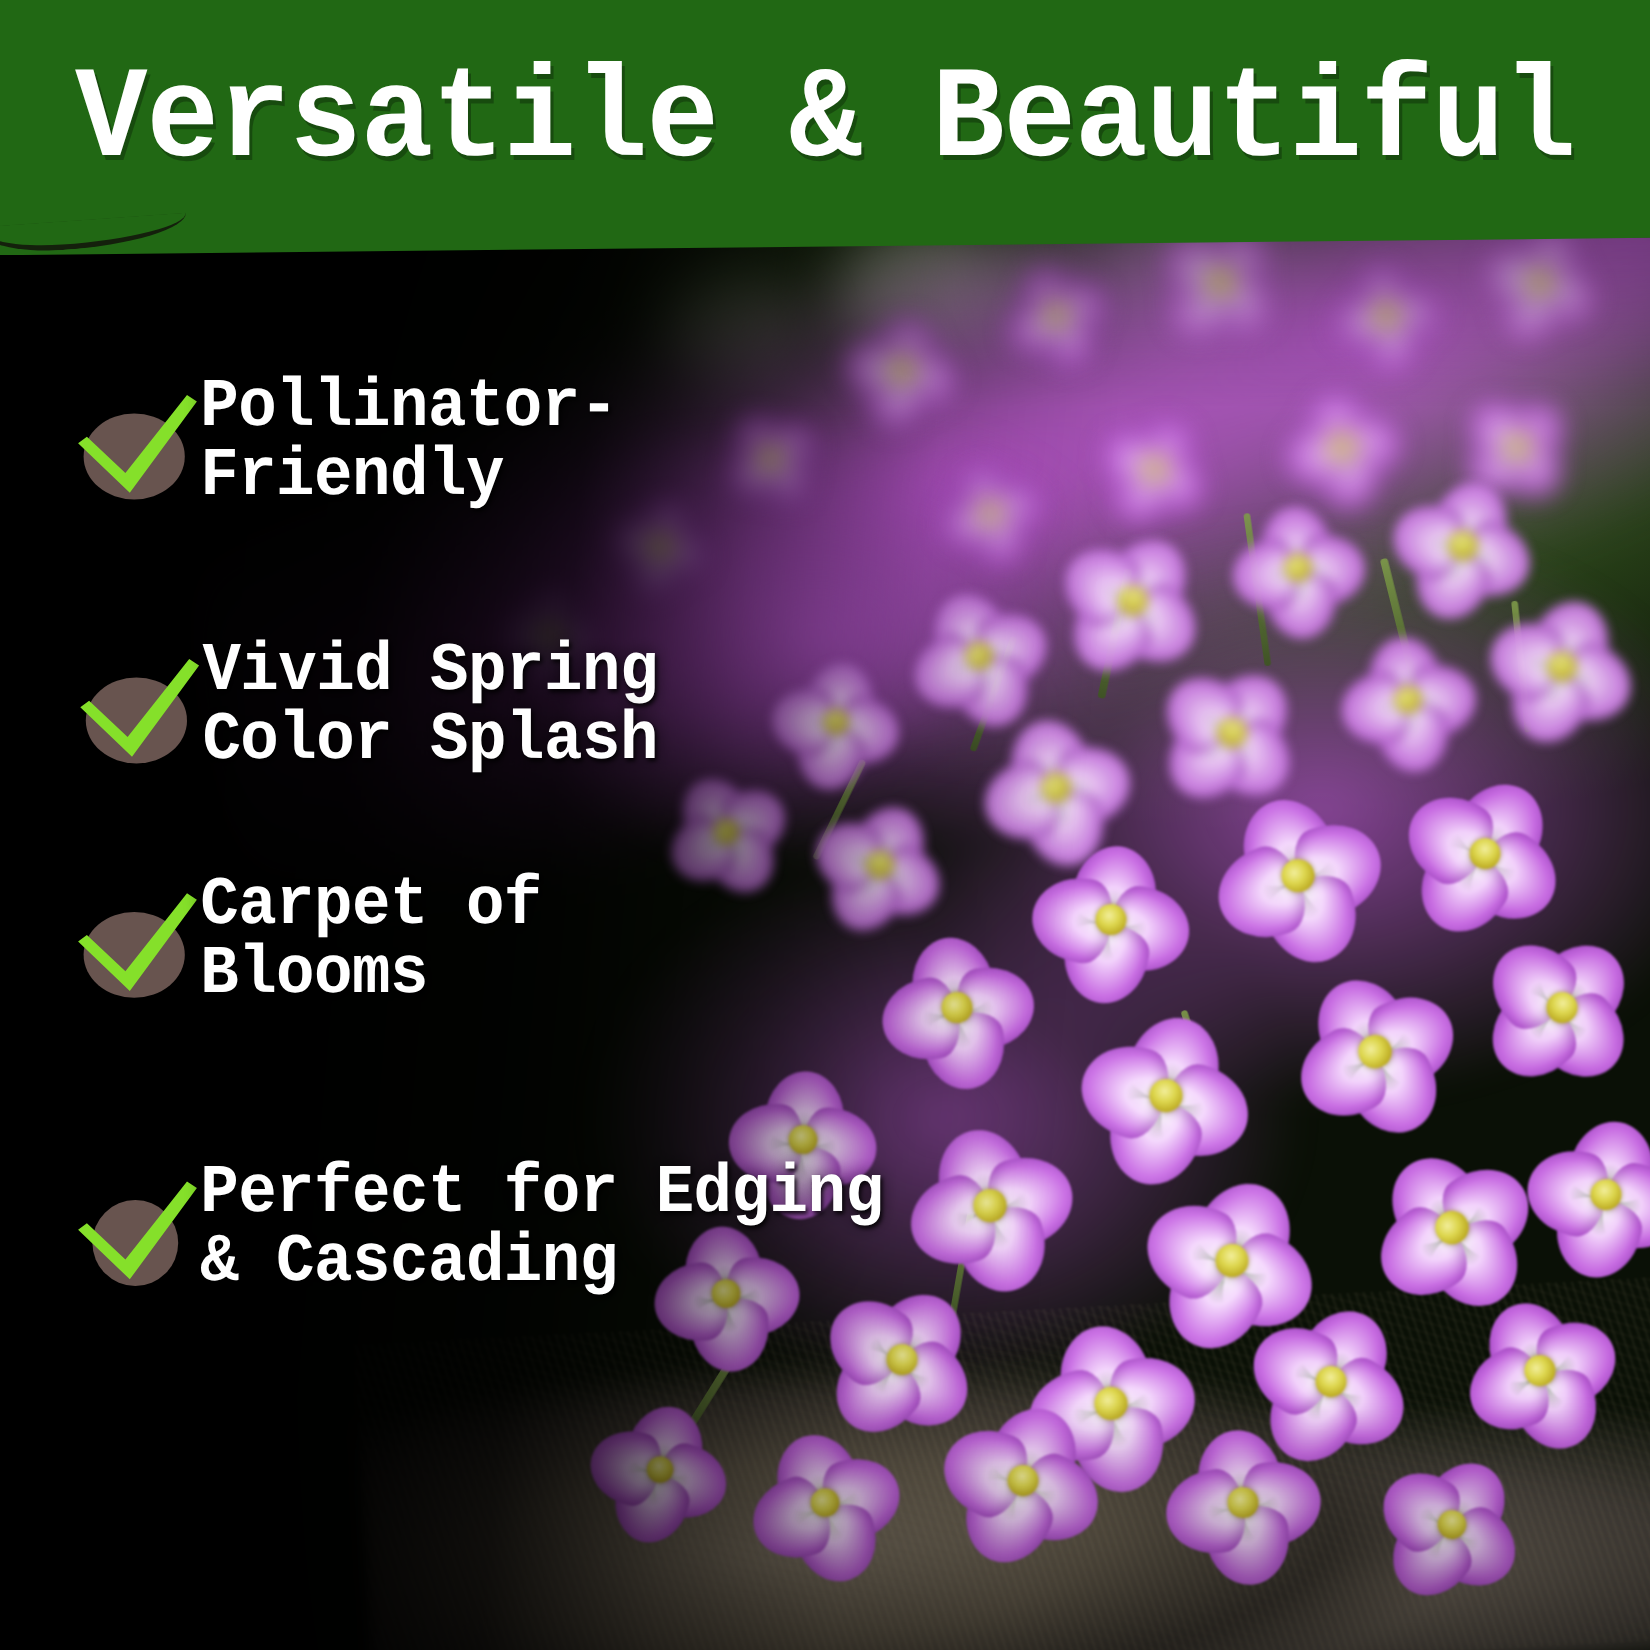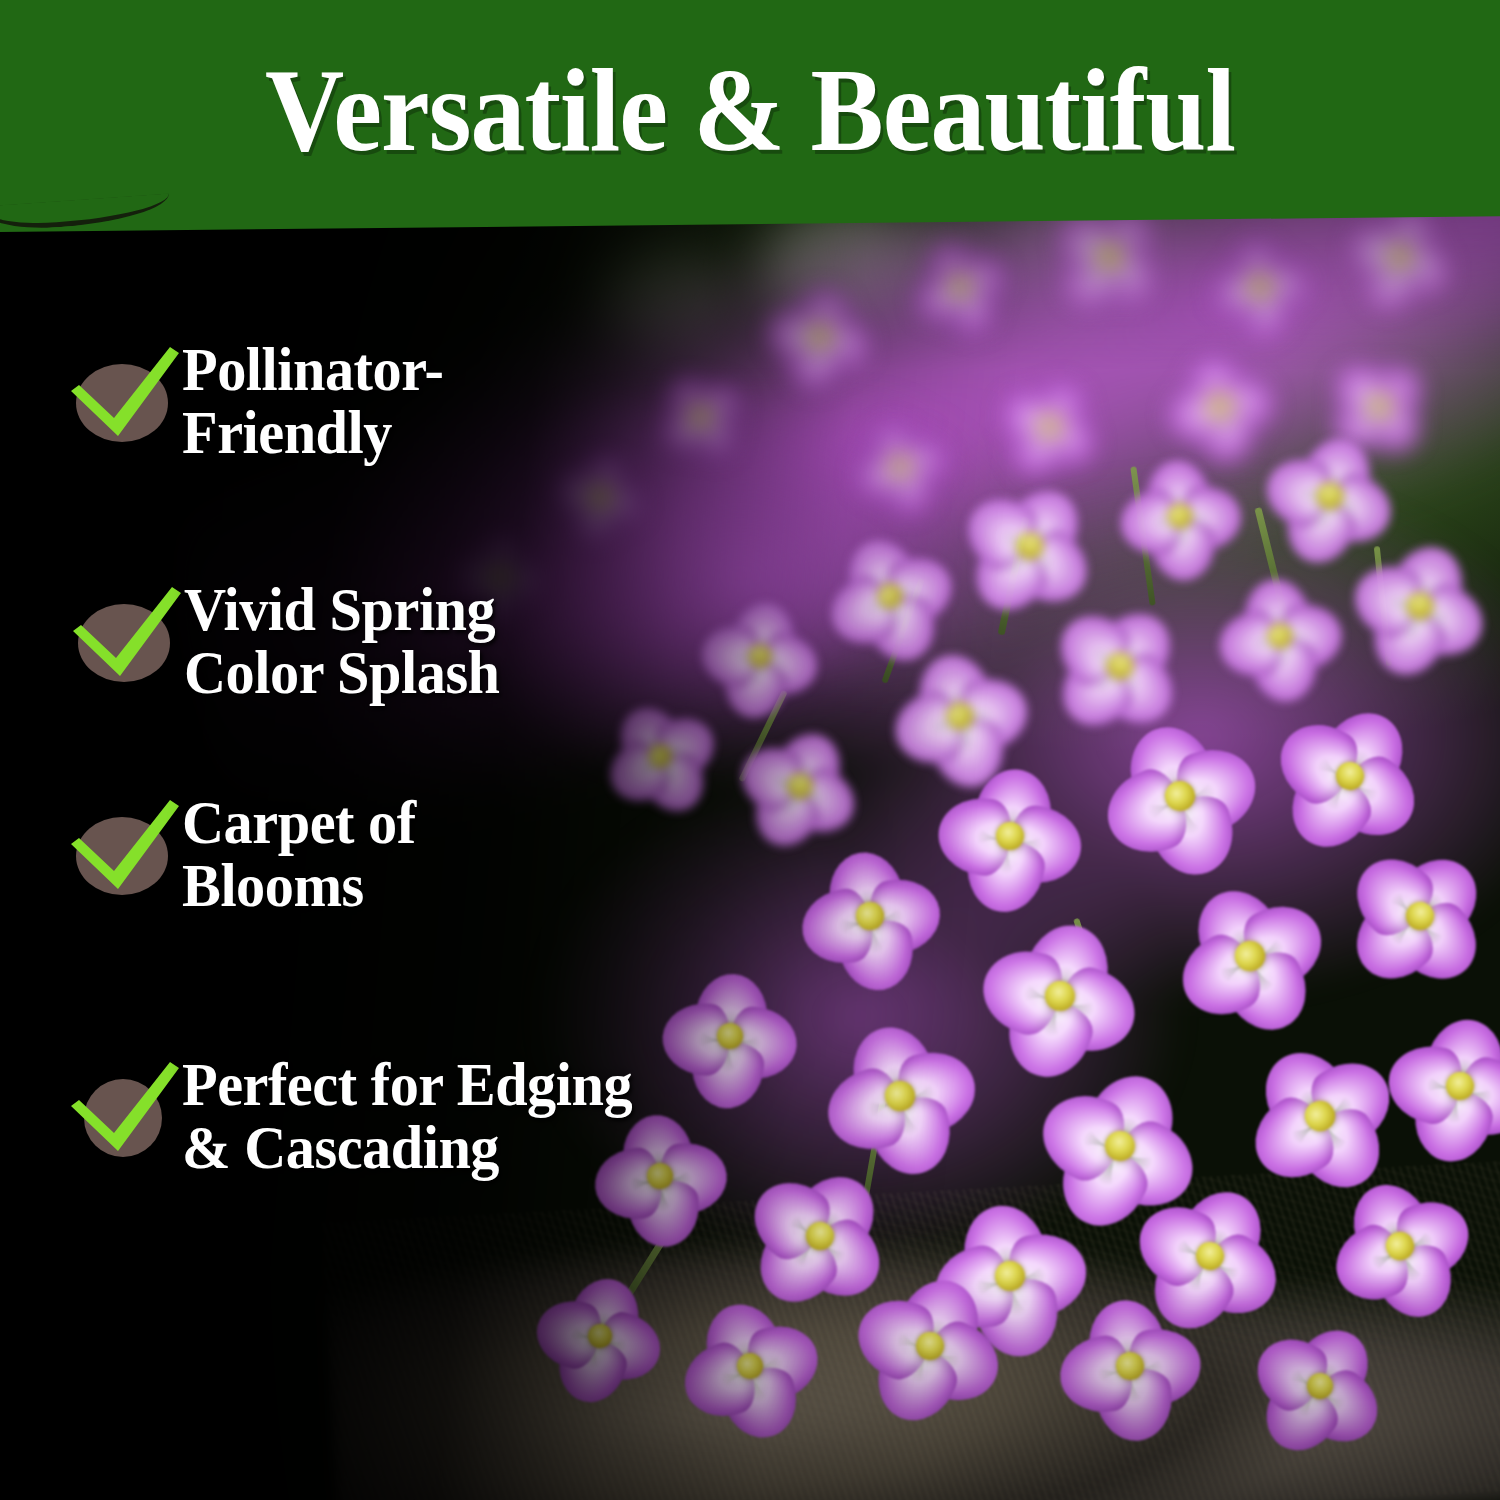--- a/index.html
+++ b/index.html
@@ -3,21 +3,21 @@
 <meta charset="utf-8">
 <title>Versatile &amp; Beautiful</title>
 <style>
   html,body{margin:0;padding:0;background:#000;}
   *{box-sizing:border-box;}
 
   #page{
     position:relative;
     width:1500px;height:1500px;
     overflow:hidden;
-    font-family:Liberation Serif, serif;
+    font-family:Liberation Mono, monospace;
     background:#0a0806;
   }
 
   
   #photo{position:absolute;left:0;top:216px;width:1500px;height:1284px;overflow:hidden;}
 
   
   .bg-base{
     position:absolute;inset:0;
     background:
@@ -133,21 +133,21 @@
   #banner-stem{
     position:absolute;left:-20px;top:200px;width:190px;height:26px;
     border-bottom:5px solid #14200c;
     border-radius:0 0 60% 40%/0 0 100% 100%;
     transform:rotate(-4deg);
     z-index:6;
   }
 
   
   #features{position:absolute;left:0;top:232px;width:1500px;z-index:10;}
-  .feature{position:absolute;display:flex;align-items:center;}
+  .feature{position:absolute;display:flex;align-items:flex-end;}
   .check-wrap{position:relative;width:120px;height:108px;flex:0 0 120px;}
   .check-disc{
     position:absolute;left:14px;top:20px;width:92px;height:78px;
     border-radius:50%;
     background:rgba(118,96,90,.88);
   }
   .check-mark{position:absolute;left:4px;top:0;width:116px;height:104px;}
   .feat-text{
     color:#ffffff;
     font-size:62px;

